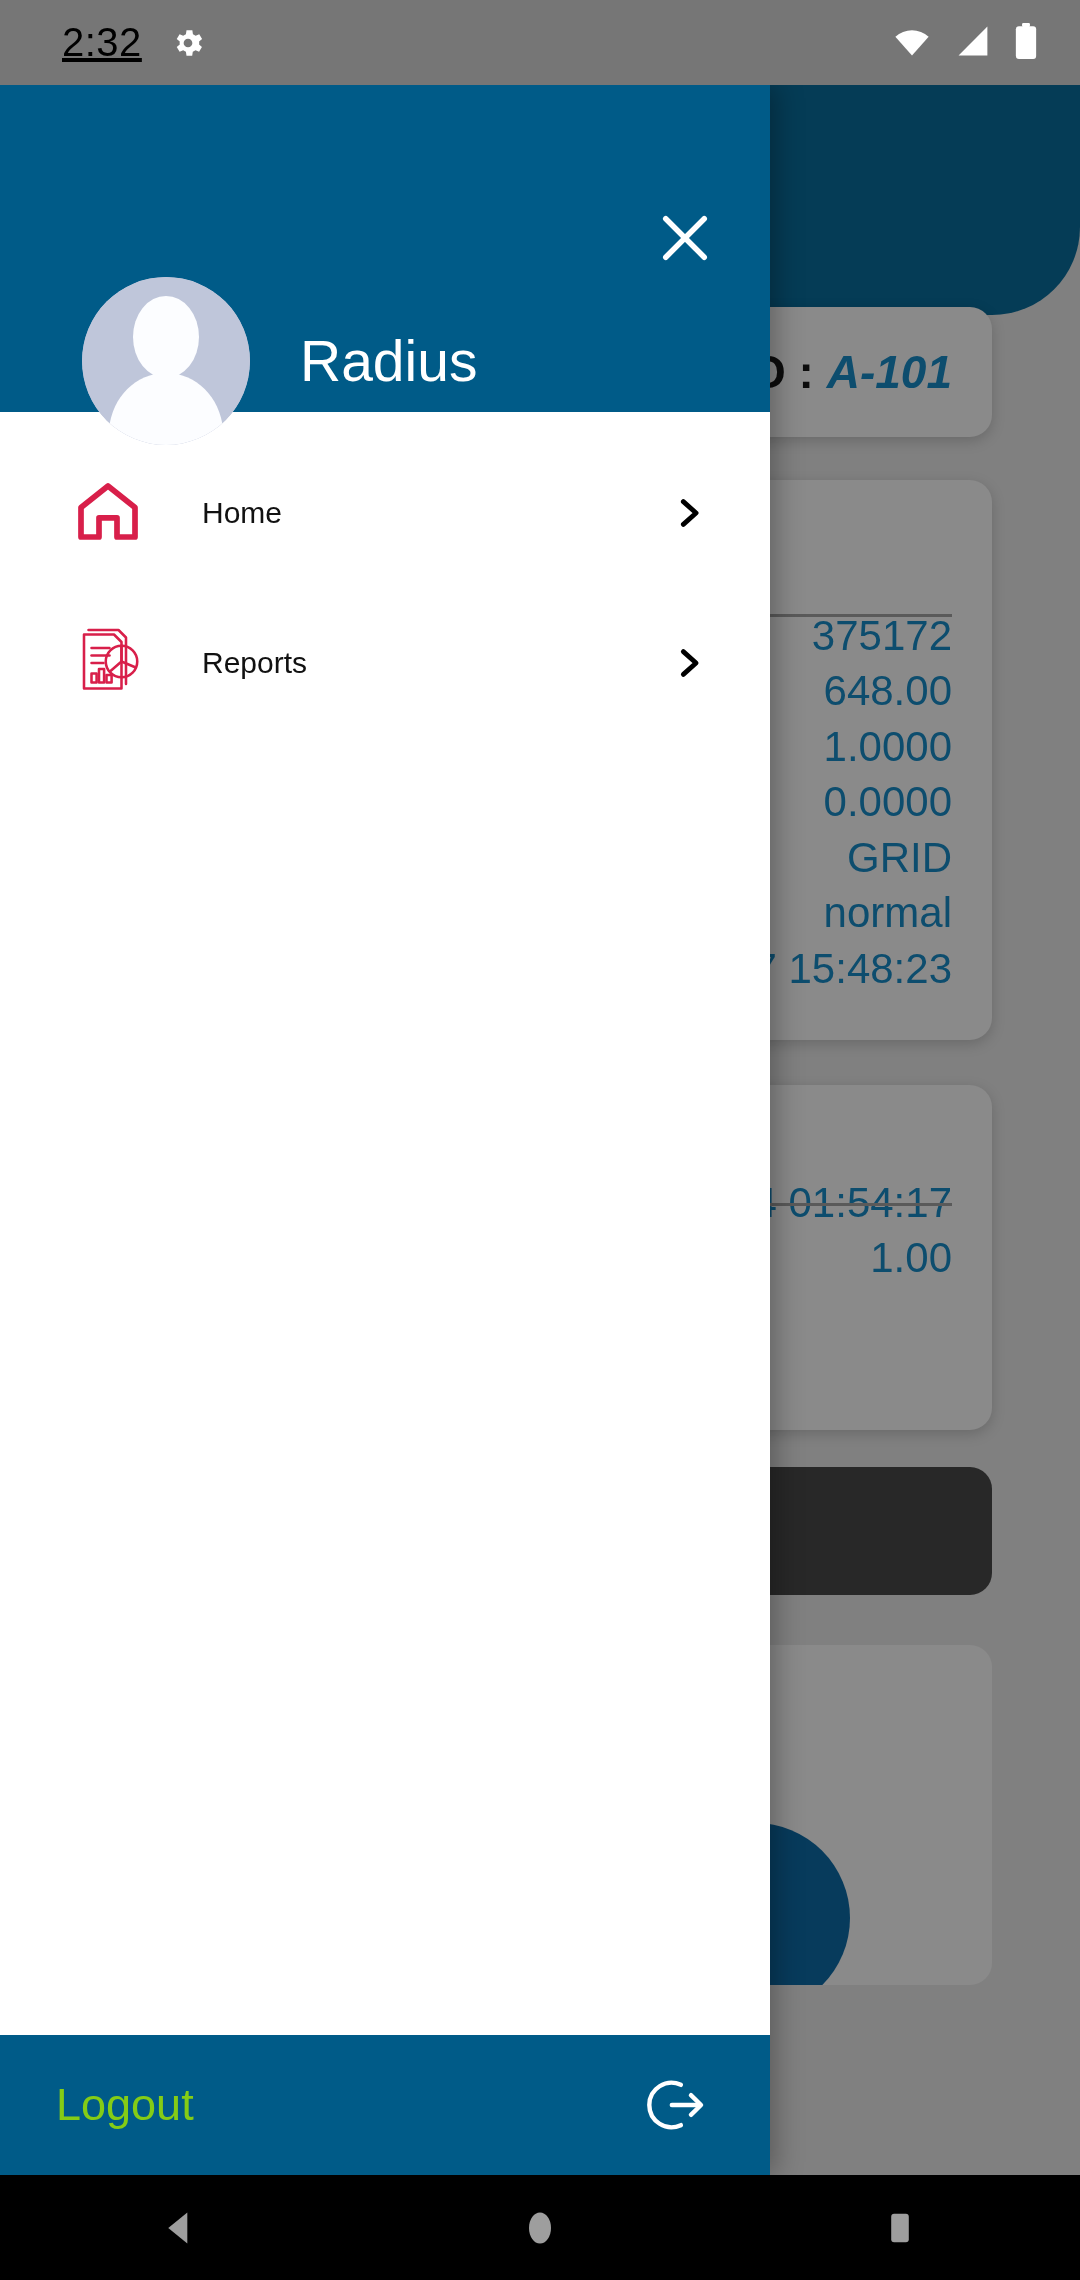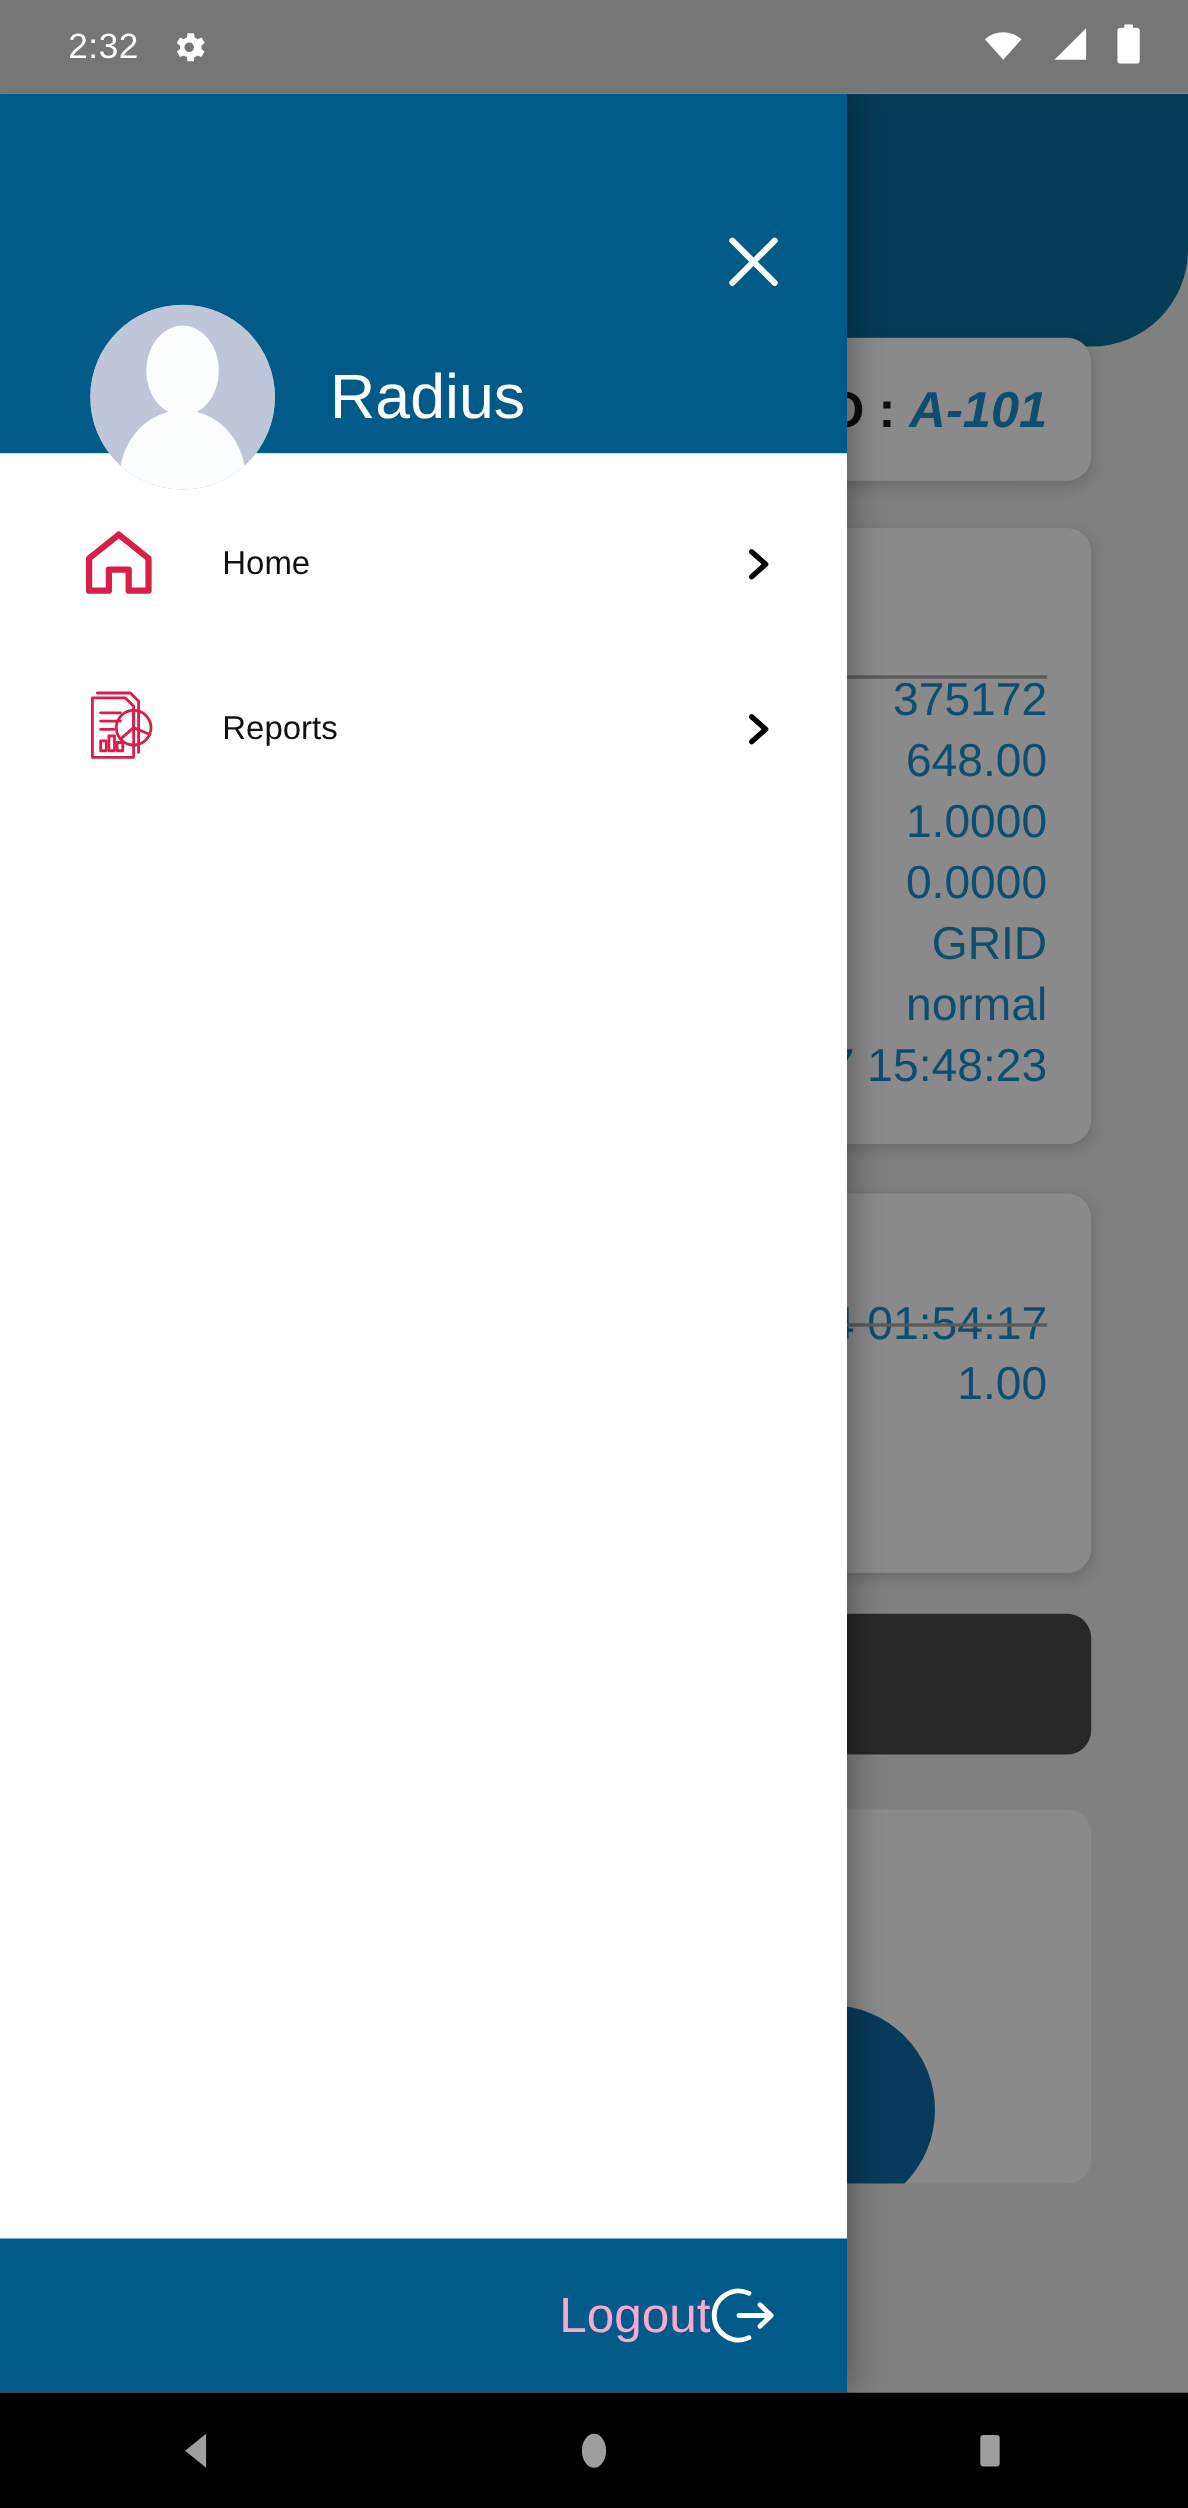--- a/index.html
+++ b/index.html
@@ -19,22 +19,23 @@
   
   #statusbar {
     position:absolute; top:0; left:0;
     width:1080px; height:85px;
     background:#767676;
     display:flex; align-items:center;
     z-index:60;
   }
   #sb-left { display:flex; align-items:center; margin-left:62px; }
   #sb-clock {
-    color:#ffffff; font-size:32px; letter-spacing:0.5px;
+    color:#000000; font-size:40px; letter-spacing:0.5px;
     font-family:"Liberation Sans", sans-serif;
+    text-decoration:underline;
   }
   #sb-gear { margin-left:28px; display:flex; align-items:center; }
   #sb-right {
     margin-left:auto; margin-right:42px;
     display:flex; align-items:center; gap:22px;
   }
 
   
   #app-bg {
     position:absolute; top:85px; left:0;
@@ -175,21 +176,21 @@
   }
   .menu-chev { width:40px; display:flex; justify-content:flex-end; }
 
   #logout {
     flex:0 0 auto;
     height:140px; background:#005b88;
     display:flex; align-items:center;
     padding:0 62px 0 56px;
     cursor:pointer;
   }
-  #logout-label { color:#f9a8d4; font-size:45px; flex:1 1 auto;text-align:right; }
+  #logout-label { color:#84cc16; font-size:45px; flex:1 1 auto; }
   #logout-icon { width:62px; height:62px; display:flex; align-items:center; justify-content:center; }
 
   
   #navbar {
     position:absolute; left:0; top:2175px;
     width:1080px; height:105px;
     background:#000000;
     display:flex; align-items:center; justify-content:space-around;
     z-index:70;
   }

